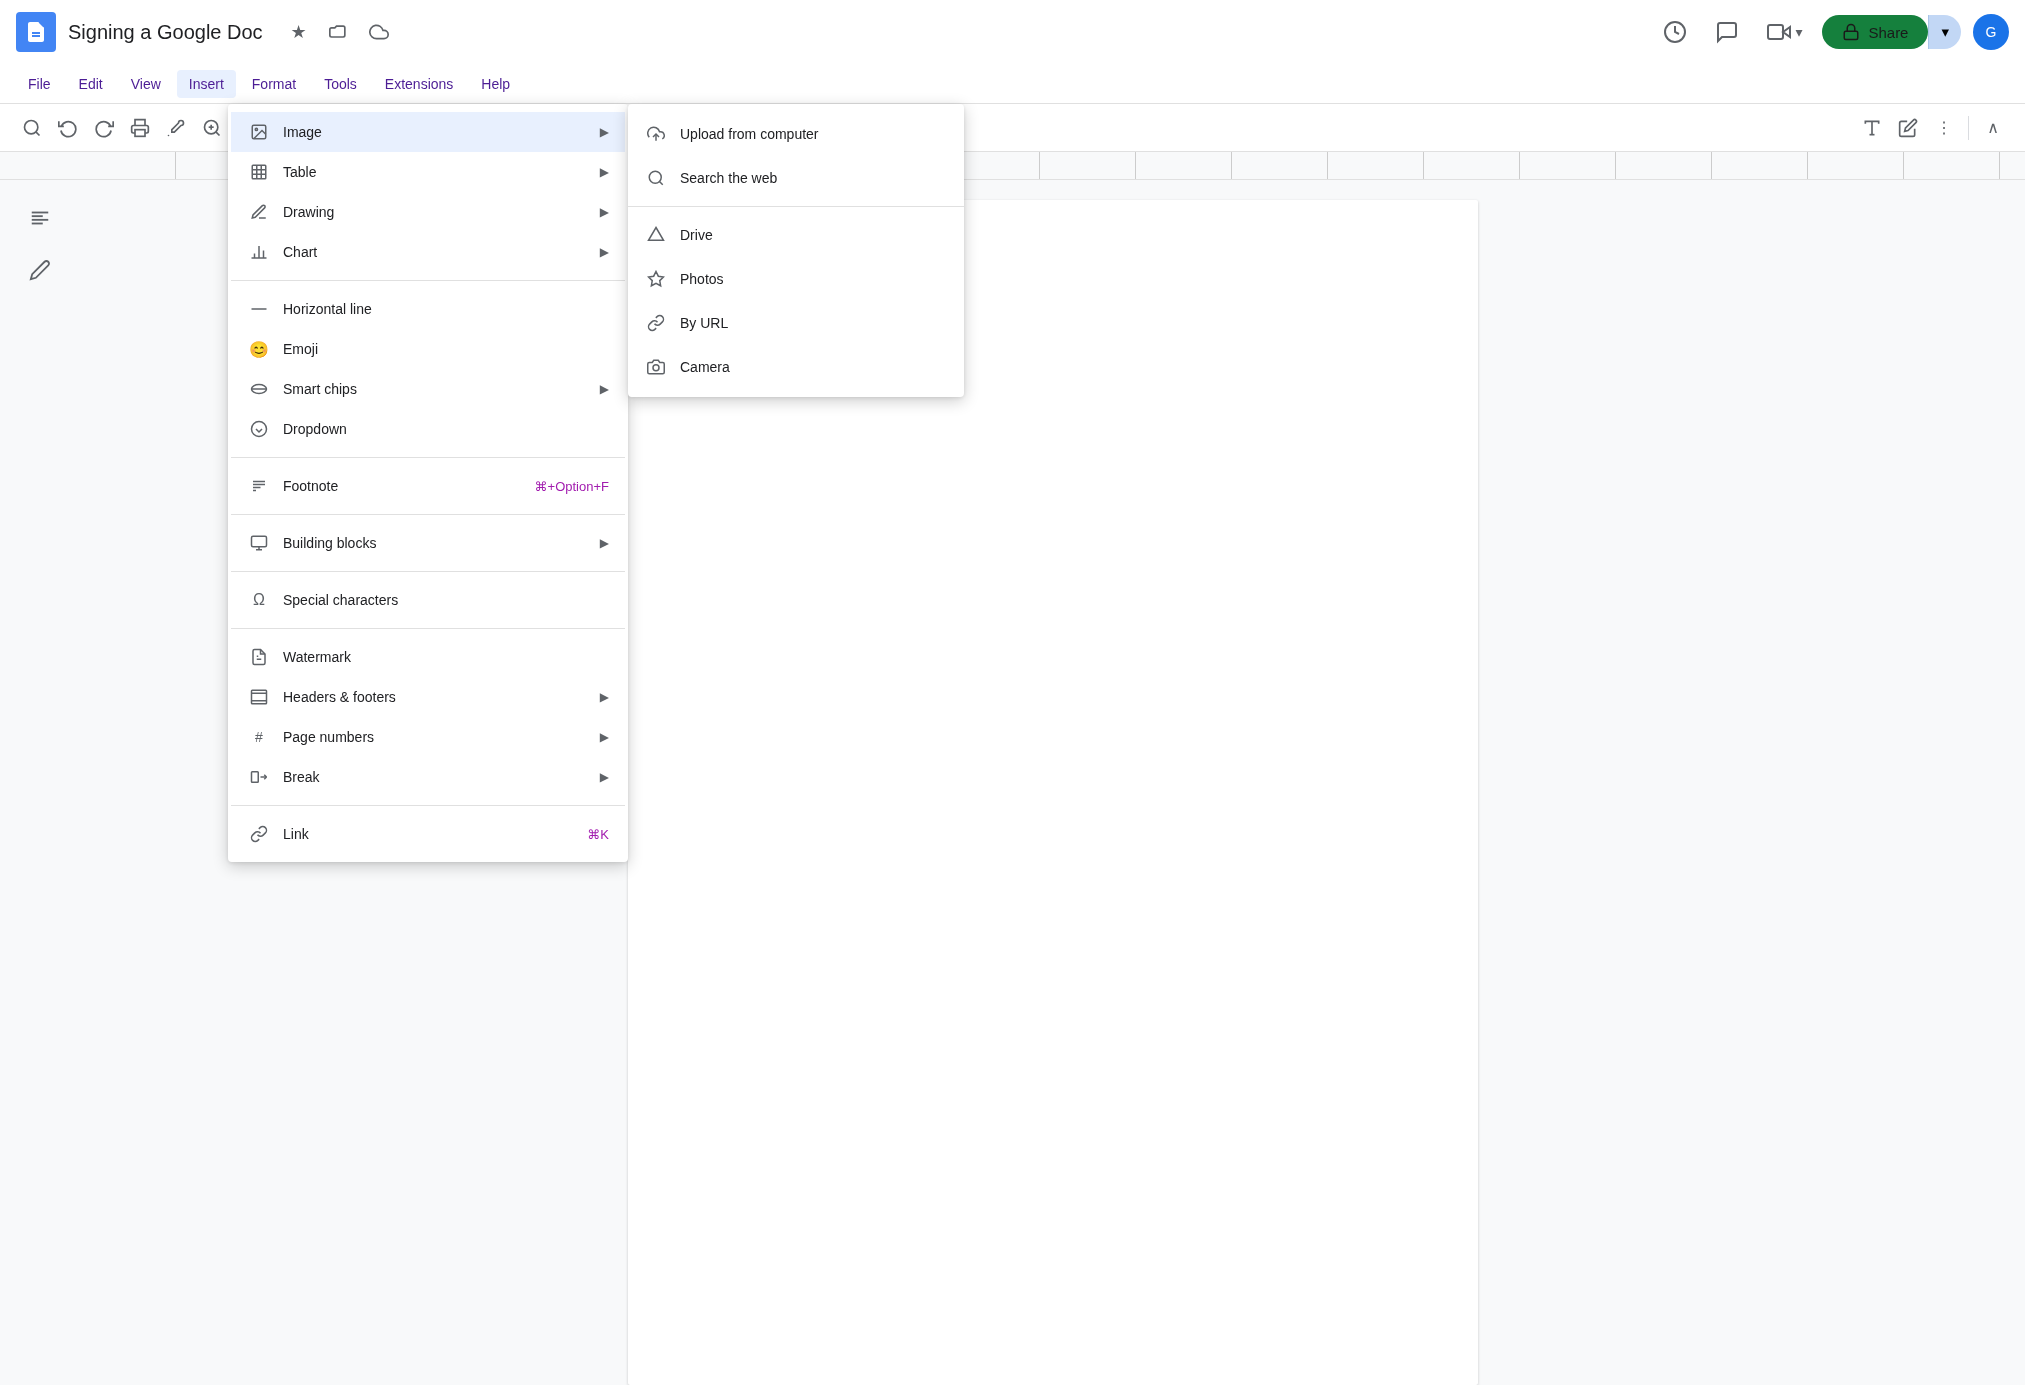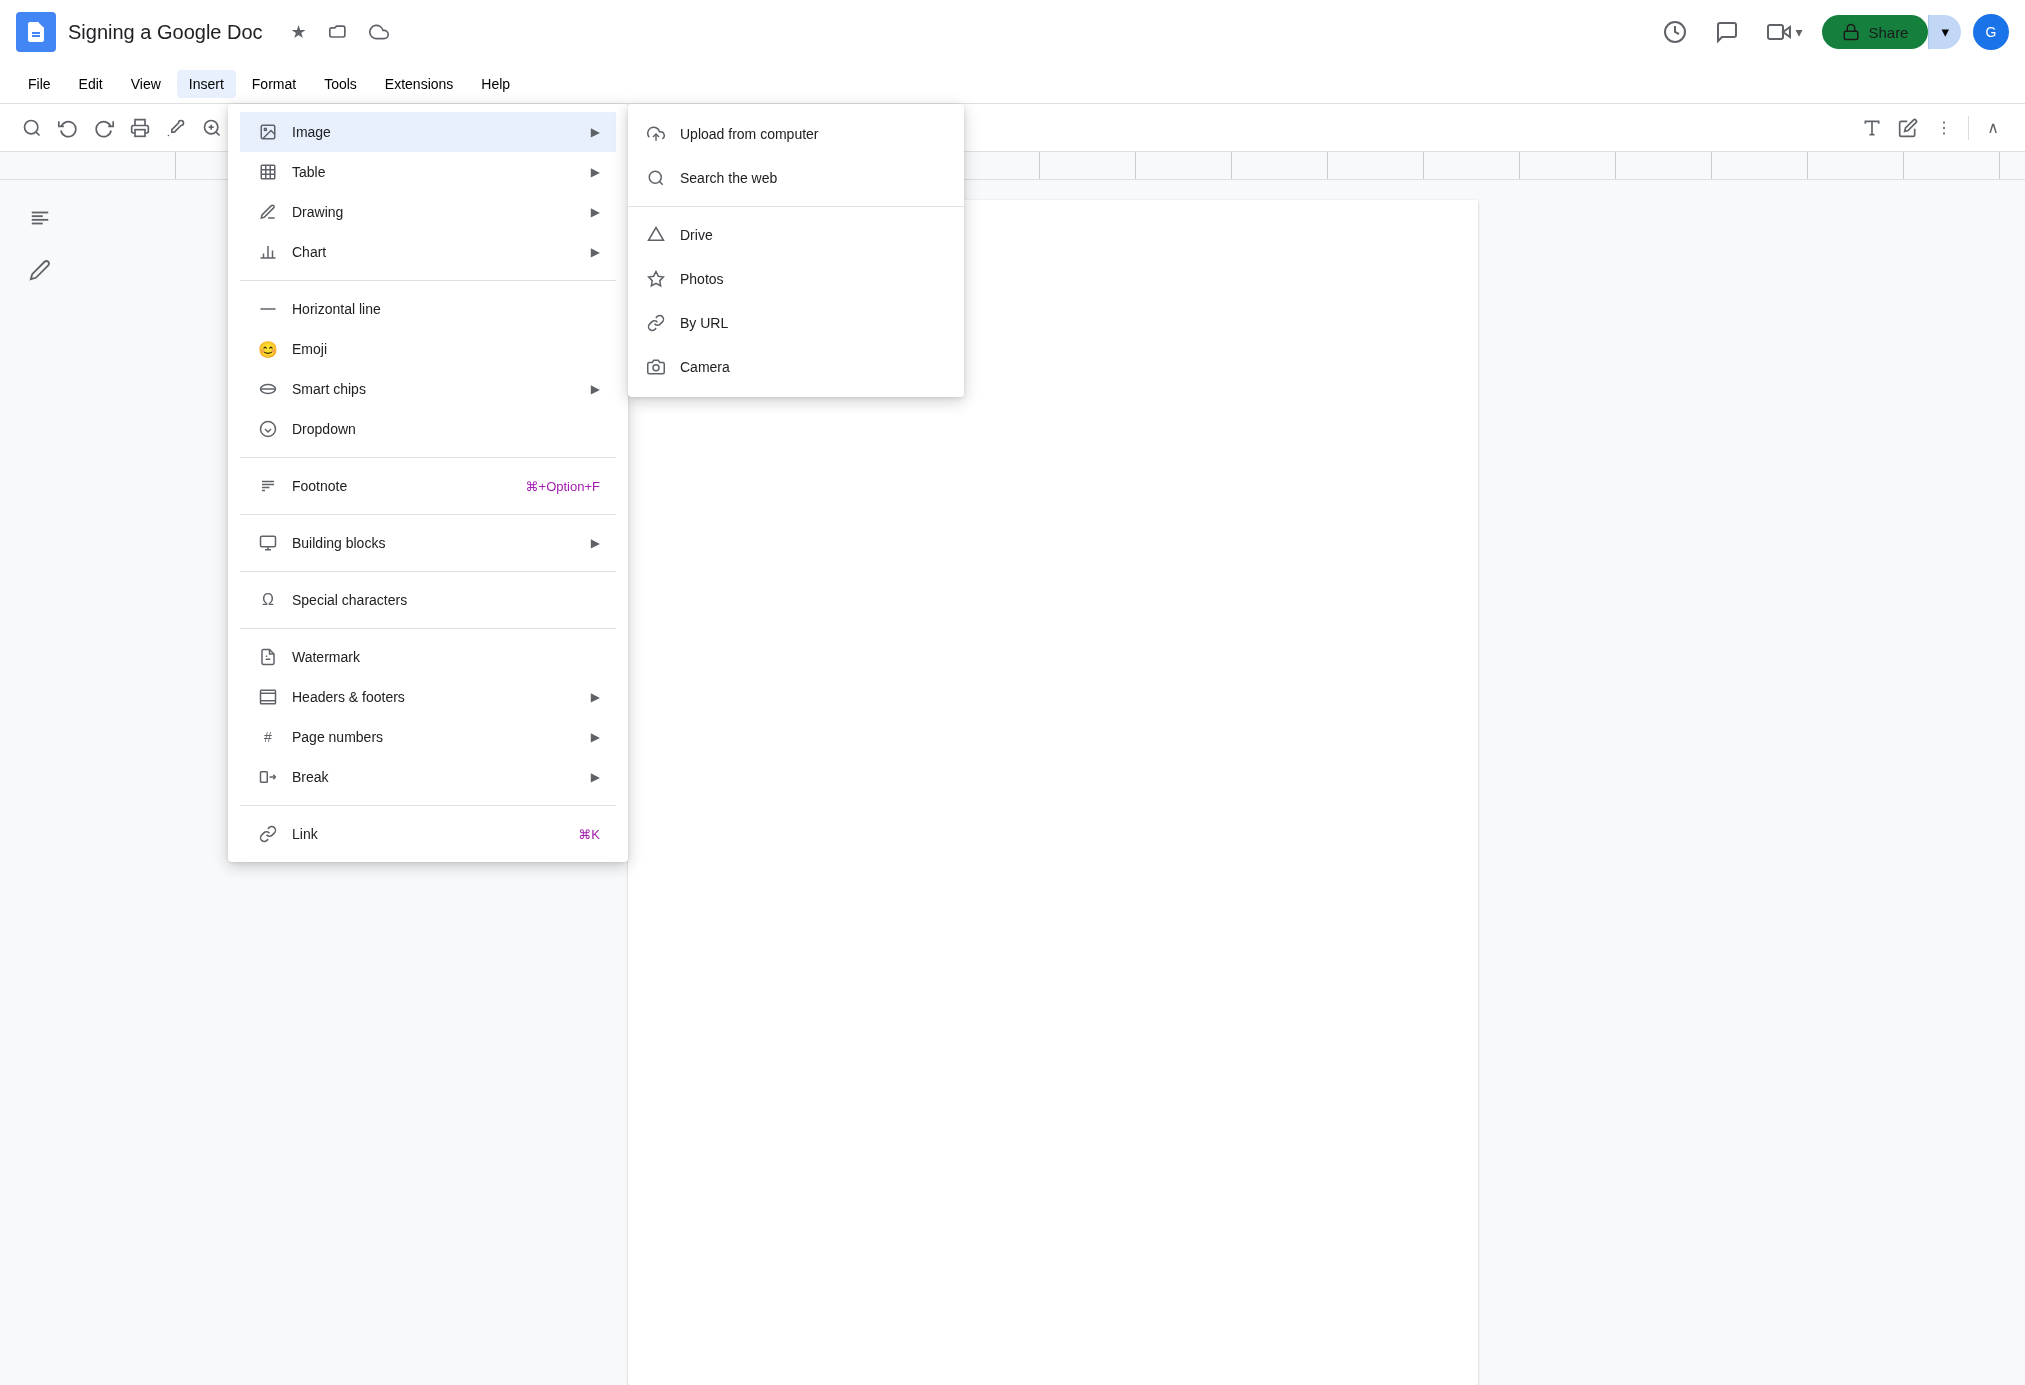--- a/index.html
+++ b/index.html
@@ -132,21 +132,21 @@
       background: #fff;
       height: 40px;
       gap: 4px;
       border-bottom: 1px solid #e0e0e0;
     }
     .menu-item {
       padding: 6px 12px;
       border-radius: 4px;
       cursor: pointer;
       font-size: 14px;
-      color: #000000;
+      color: #4c1d95;
       border: none;
       background: transparent;
       white-space: nowrap;
       text-align: center;
     }
     .menu-item.active { background: #e8f0fe; }
 
     
     .toolbar {
       display: flex;
@@ -253,21 +253,21 @@
     
     .insert-menu {
       position: fixed;
       top: 104px;
       left: 228px;
       background: white;
       border-radius: 4px;
       box-shadow: 0 4px 16px rgba(0,0,0,0.2), 0 1px 4px rgba(0,0,0,0.1);
       width: 400px;
       z-index: 200;
-      padding: 8px 12px;
+      padding: 8px 3px;
     }
     .menu-section-divider {
       height: 1px;
       background: #e0e0e0;
       margin: 8px 0;
     }
     .insert-menu-item {
       display: flex;
       align-items: center;
       padding: 8px 16px;

